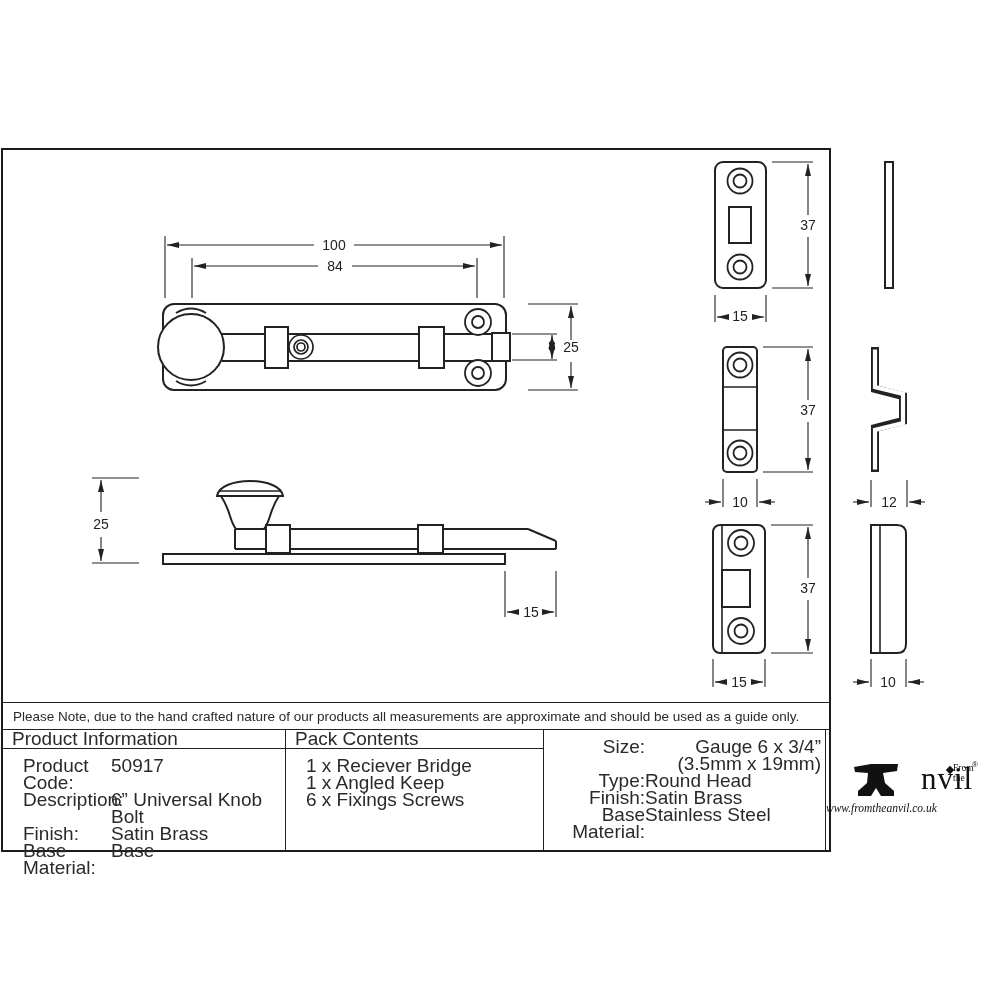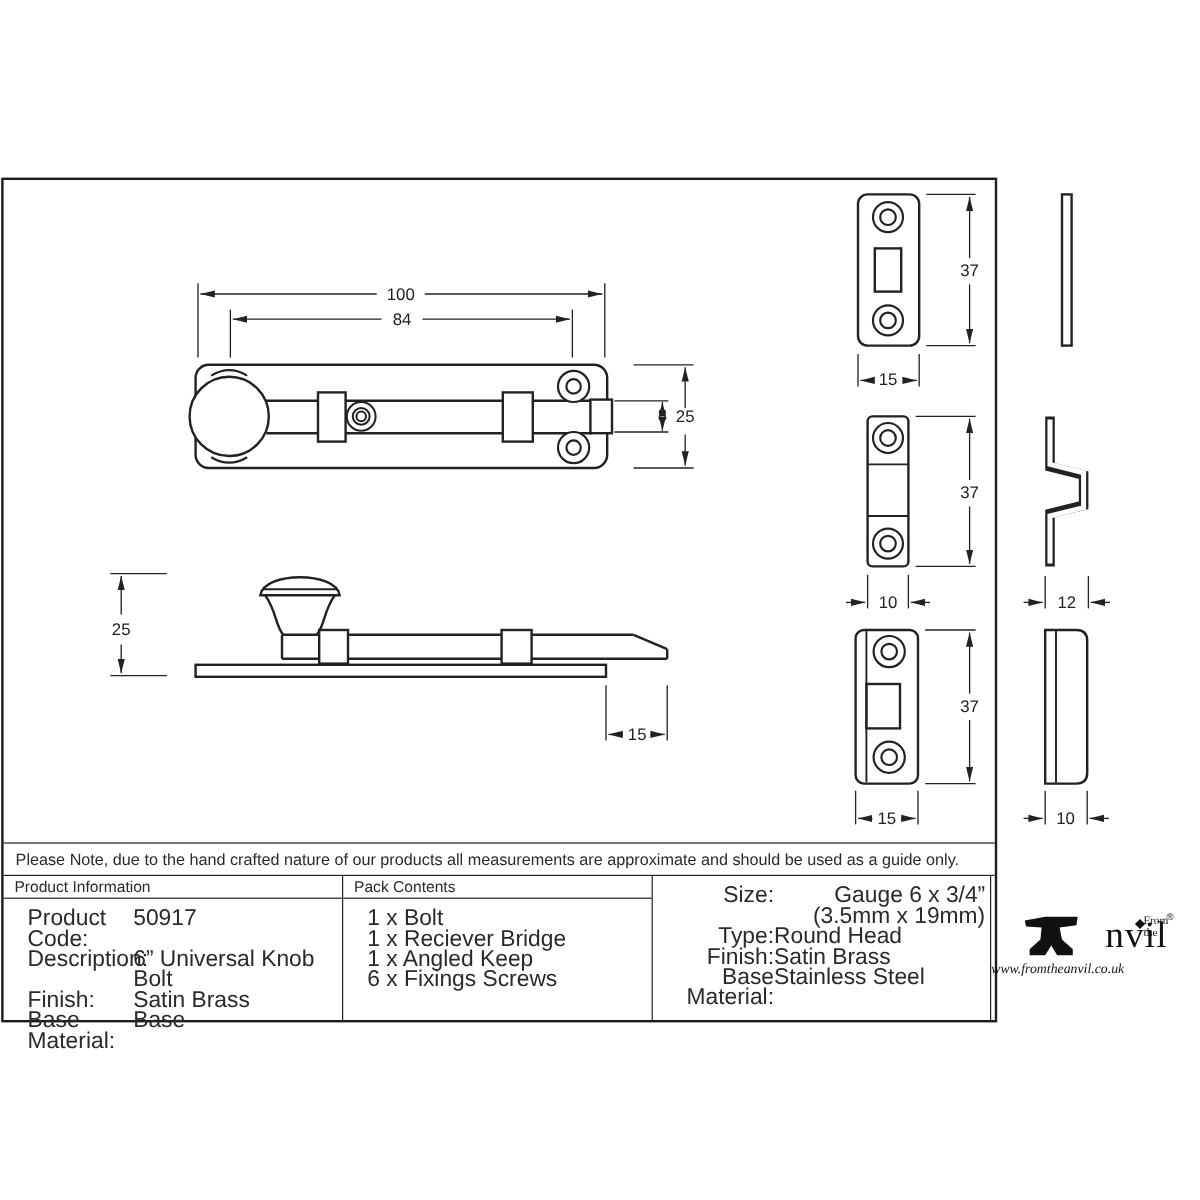--- a/index.html
+++ b/index.html
@@ -13,21 +13,21 @@
             border-top:1.8px solid #222;border-bottom:1.8px solid #222;
             display:flex;align-items:center;padding-left:10px;font-size:13.5px;}
   .cols{position:absolute;left:0;right:0;top:580px;bottom:0;display:flex;}
   .col{box-sizing:border-box;}
   .col+.col{border-left:1.5px solid #222;}
   .col1{width:282px;}
   .col2{width:258px;}
   .col3{width:282px;}
   .col4{flex:1;position:relative;}
   .col-hdr{height:17.5px;line-height:17.5px;border-bottom:1.5px solid #222;
-           padding-left:9px;font-size:13px;}
+           padding-left:9px;font-size:19px;}
   .col-body{padding:8px 4px 0 20px;font-size:19px;}
   .kv{display:flex;line-height:17px;}
   .kv .k{width:88px;flex:none;}
   .li{line-height:17px;}
   
   .logo{position:absolute;left:0;top:0;right:0;bottom:0;}
   .anvil-icon{position:absolute;left:27px;top:33px;}
   .from-the{position:absolute;left:79px;top:33px;font:9.5px "Liberation Serif",serif;color:#111;margin-left:48px;}
   .nvil{position:absolute;left:59px;top:30px;font-family:"Liberation Serif",serif;
         font-size:31px;color:#111;letter-spacing:1px;line-height:38px;margin-left:36px;}
@@ -280,21 +280,20 @@
           <div class="kv">
             <span class="k">Base Material:</span>
             <span class="v">Base</span>
           </div>
         </div>
       </div>
 
       <div class="col col2">
         <div class="col-hdr">Pack Contents</div>
         <div class="col-body">
-          <div class="li">1 x Bolt</div>
           <div class="li">1 x Reciever Bridge</div>
           <div class="li">1 x Angled Keep</div>
           <div class="li">6 x Fixings Screws</div>
         </div>
       </div>
 
       <div class="col col3">
         <div class="col-body" style="padding-left:13px;text-align:right;">
           <div class="kv">
             <span class="k">Size:</span>

